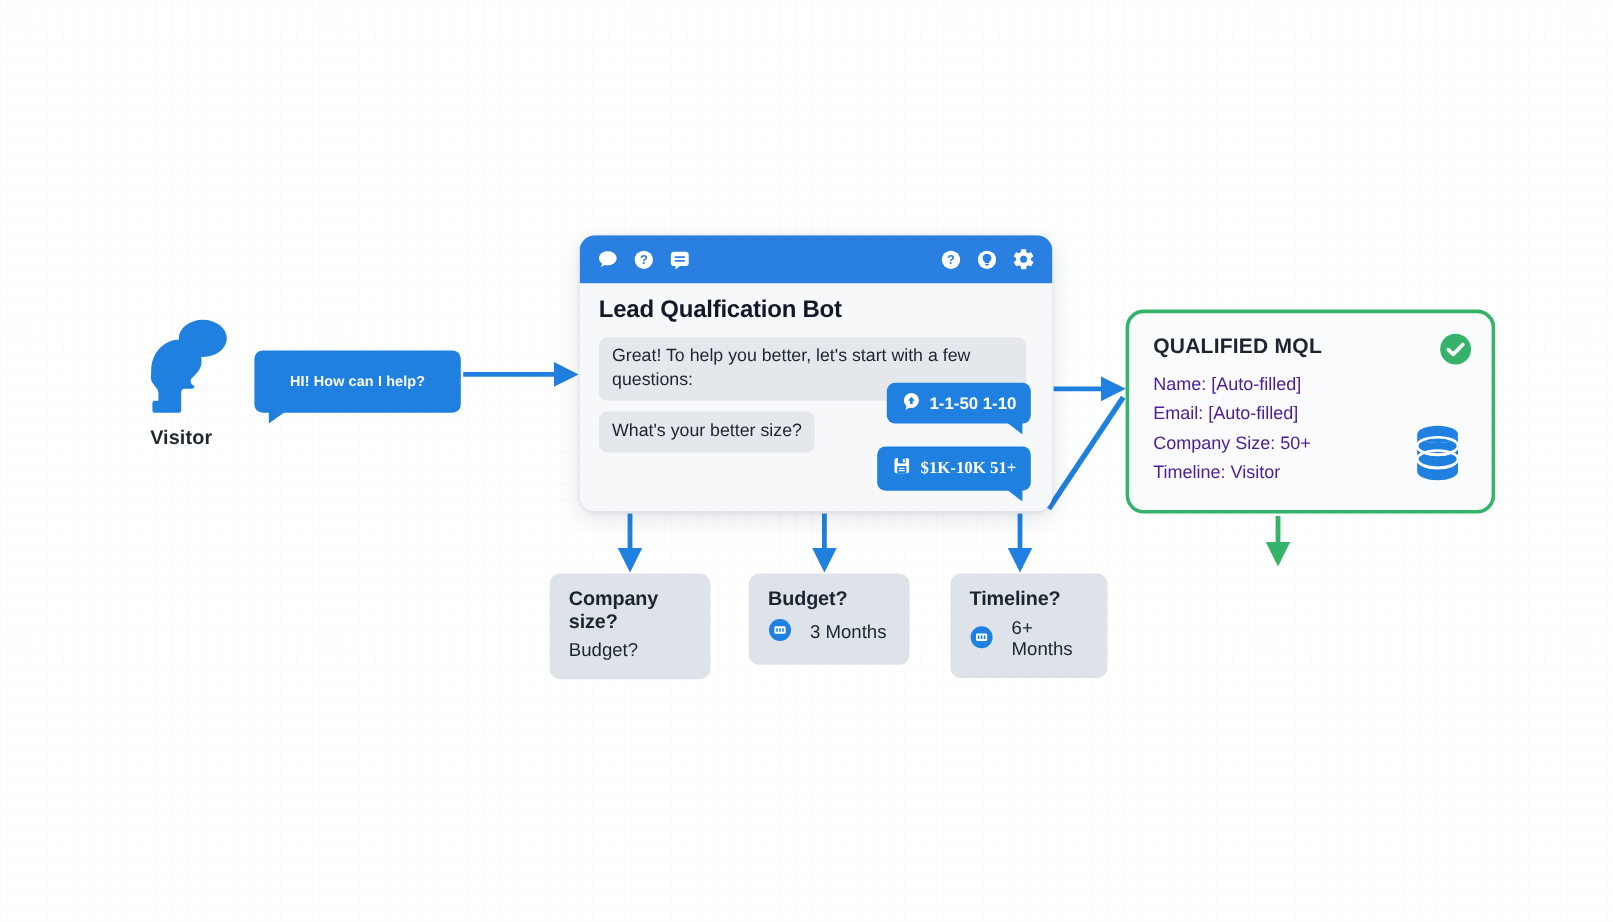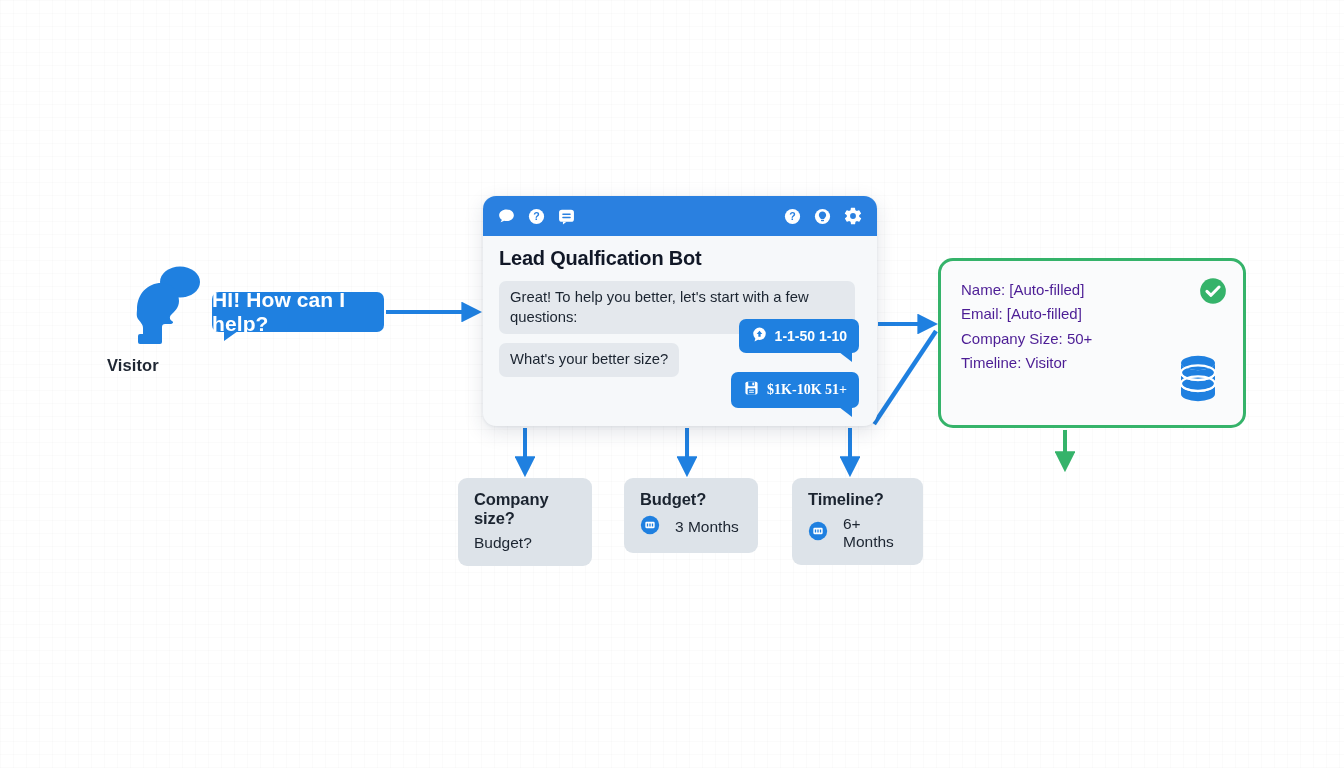--- a/index.html
+++ b/index.html
@@ -33,48 +33,48 @@
     position: absolute;
     left: 0; top: 0;
     width: 1344px;
     height: 768px;
     pointer-events: none;
   }
 
   
   #visitor-block {
     position: absolute;
-    left: 107px;
+    left: 96px;
     top: 262px;
     width: 110px;
-    text-align: left;
+    text-align: center;
   }
   #visitor-icon { display: block; margin: 0 auto; }
   #visitor-label {
     margin-top: 8px;
     font-size: 16.5px;
     font-weight: 700;
     color: #1f2733;
     letter-spacing: .1px;
   }
 
   
   #greeting-bubble {
     position: absolute;
     left: 212px;
     top: 292px;
     width: 172px;
-    height: 40px;
+    height: 52px;
     background: #1f80e0;
     border-radius: 7px;
     display: flex;
     align-items: center;
     justify-content: center;
     color: #fff;
-    font-size: 21px;
+    font-size: 12px;
     font-weight: 600;
     letter-spacing: .1px;
   }
   #greeting-bubble::after {
     content: "";
     position: absolute;
     left: 12px;
     bottom: -9px;
     width: 0; height: 0;
     border-left: 0 solid transparent;
@@ -386,20 +386,21 @@
           <rect x="8.2" y="10.2" width="1.6" height="3.6" fill="#1f80e0"></rect>
           <rect x="11.2" y="10.2" width="1.6" height="3.6" fill="#1f80e0"></rect>
           <rect x="14.2" y="10.2" width="1.6" height="3.6" fill="#1f80e0"></rect>
         </svg>
       </span>
       <span>6+ Months</span>
     </div>
   </div>
 
   <div id="mql-card">
+    <div id="mql-title">QUALIFIED MQL</div>
 
     <div class="mql-line">Name: [Auto-filled]</div>
     <div class="mql-line">Email: [Auto-filled]</div>
     <div class="mql-line">Company Size: 50+</div>
     <div class="mql-line">Timeline: Visitor</div>
 
     <span id="mql-check">
       <svg width="28" height="28" viewBox="0 0 24 24">
         <circle cx="12" cy="12" r="11" fill="#35b36a"></circle>
         <path d="M6.8 12.3 L10.3 15.7 L17.2 8.6" stroke="#ffffff" stroke-width="2.6" fill="none" stroke-linecap="round" stroke-linejoin="round"></path>

